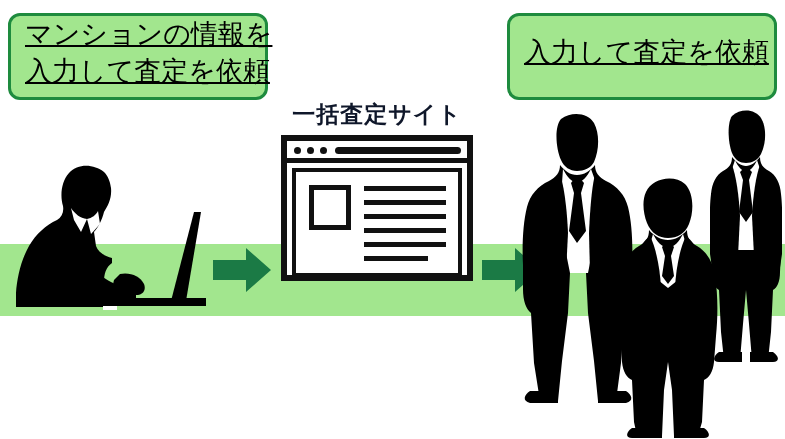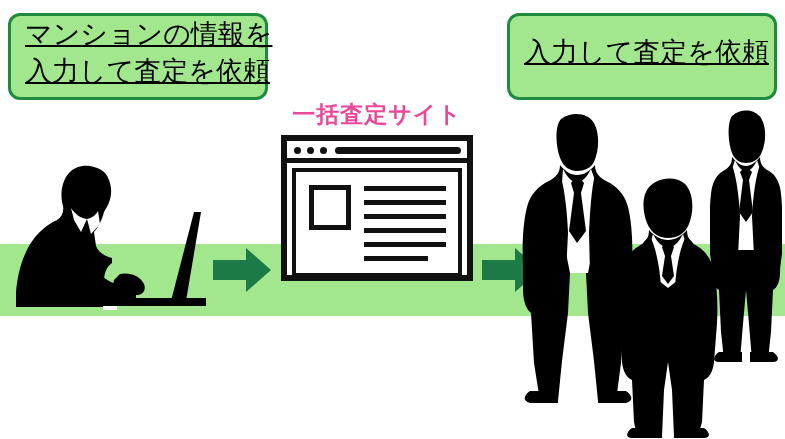--- a/index.html
+++ b/index.html
@@ -53,21 +53,21 @@
   #callout-left  { left: 8px;   top: 13px; width: 260px; height: 87px; }
   #callout-right { left: 507px; top: 13px; width: 270px; height: 87px; }
 
   
   .caption {
     position: absolute;
     left: 281px;
     top: 99px;
     width: 192px;
     text-align: center;
-    color: #ec4899;
+    color: #0f172a;
     font-size: 23px;
     font-weight: bold;
     letter-spacing: 1px;
     white-space: nowrap;
   }
 
   
   .browser {
     position: absolute;
     left: 281px;

